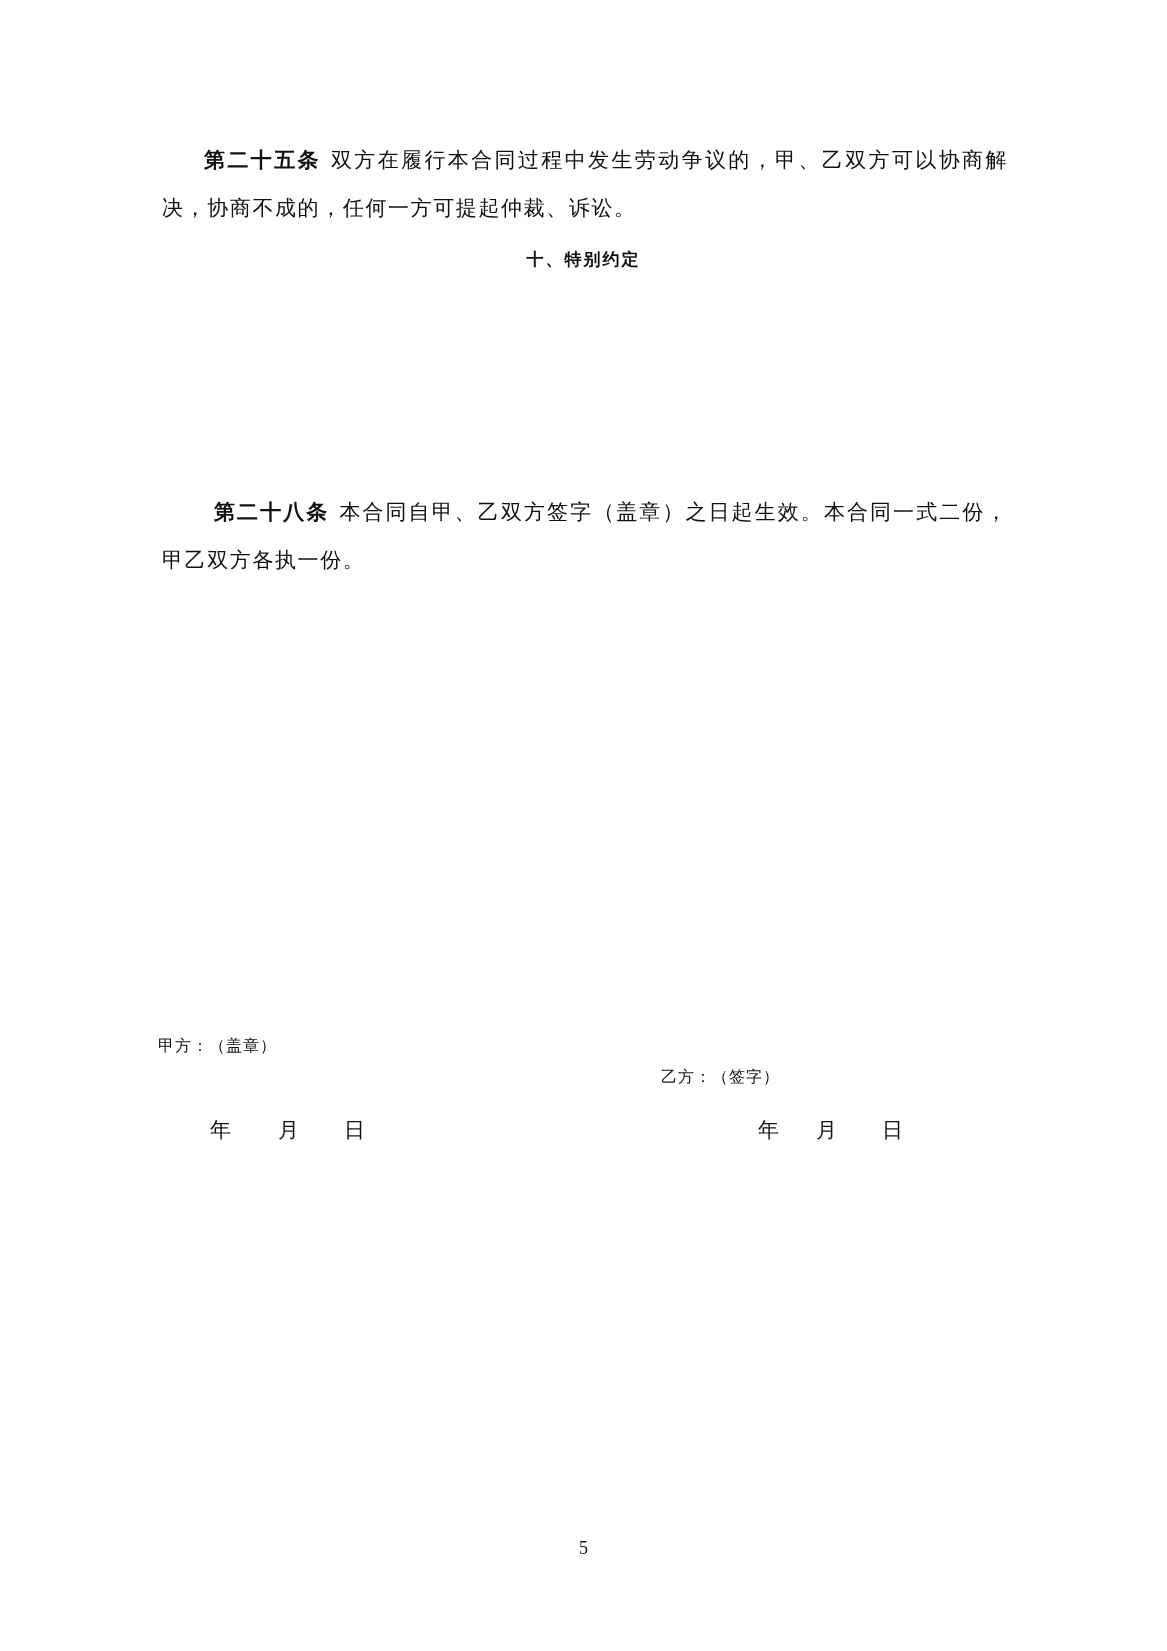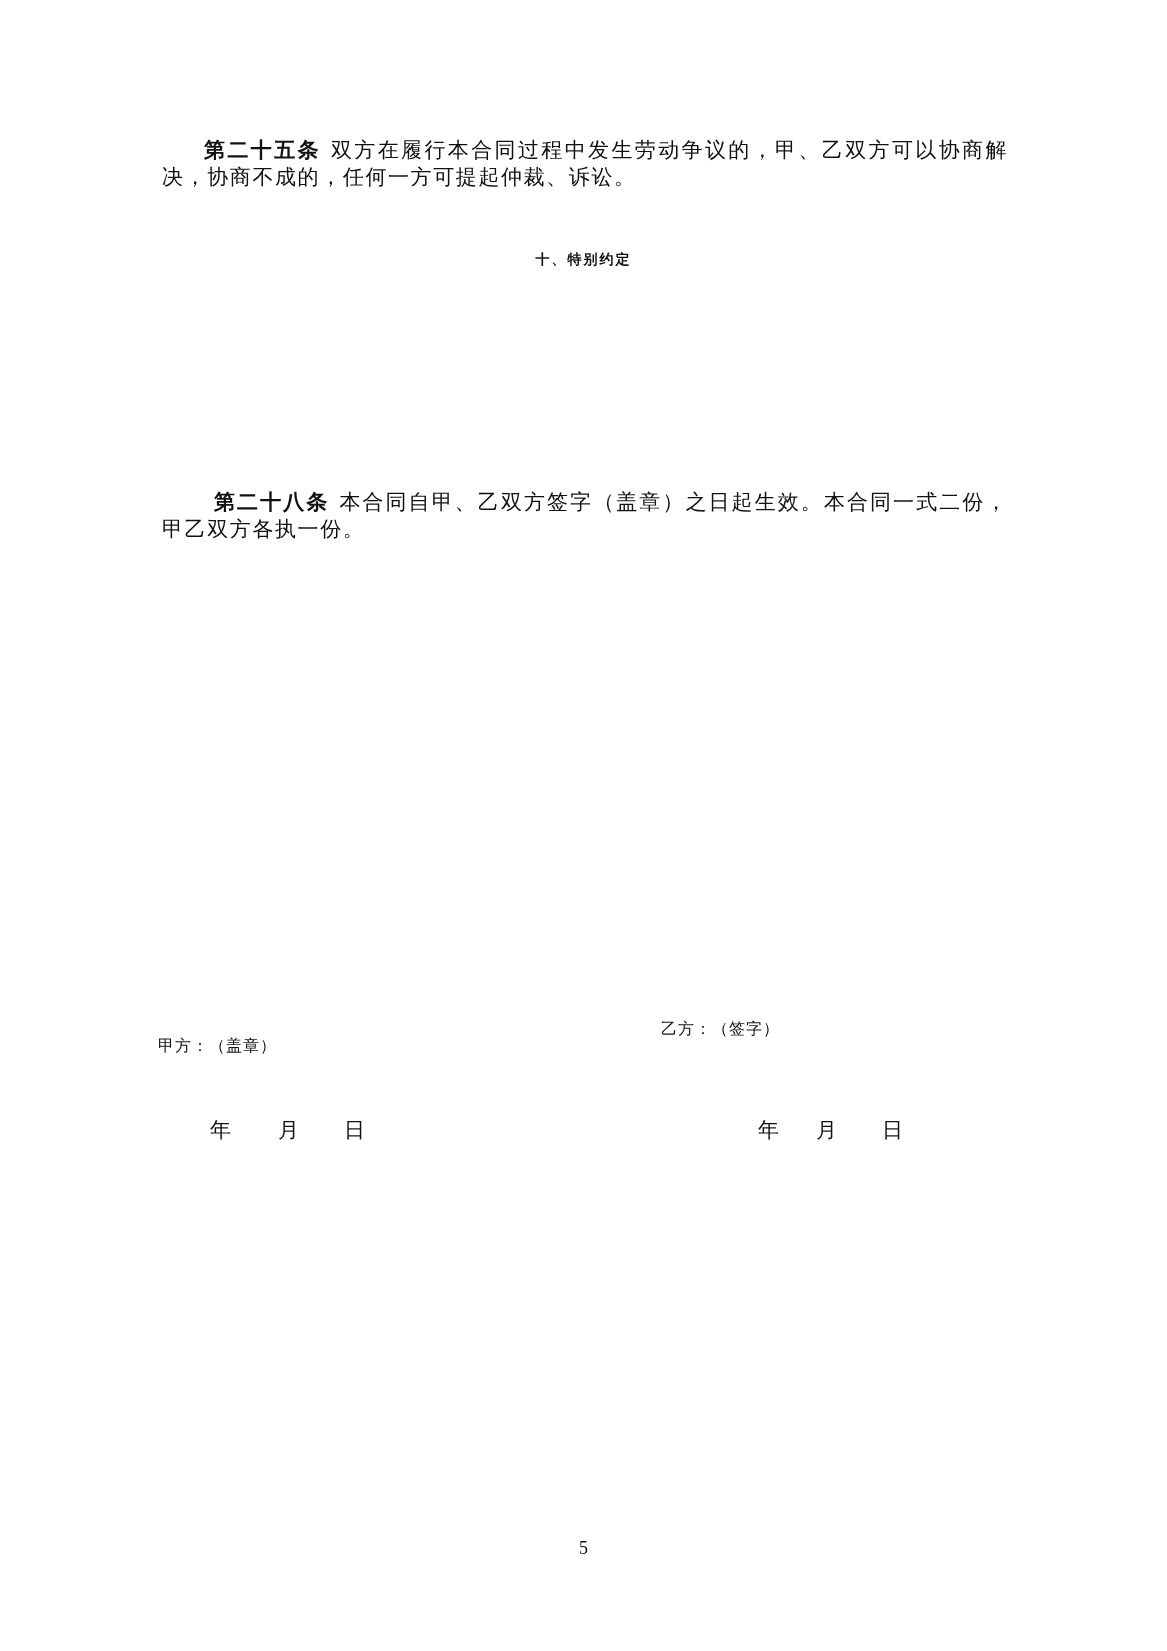--- a/index.html
+++ b/index.html
@@ -20,36 +20,36 @@
       left: 0; top: 0;
       width: 1167px;
       height: 1651px;
       background: #ffffff;
     }
     .para {
       position: absolute;
       left: 162px;
       width: 846px;
       font-size: 21px;
-      line-height: 27px;
+      line-height: 48px;
       letter-spacing: 1.6px;
       text-align: justify;
       text-indent: 42px;
     }
     .para .lead {
       font-weight: bold;
       margin-right: 10px;
     }
     .heading {
       position: absolute;
       left: 0;
       width: 1167px;
       top: 244px;
       text-align: center;
-      font-size: 14px;
+      font-size: 17px;
       font-weight: bold;
       letter-spacing: 2px;
       line-height: 30px;
     }
     .sig {
       position: absolute;
       font-size: 16px;
       line-height: 30px;
       letter-spacing: 1px;
     }
@@ -81,21 +81,21 @@
 
   <div class="heading">十、特别约定</div>
 
 
 
   <div class="para" style="top:488px; text-indent:52px;">
     <span class="lead">第二十八条</span><span>本合同自甲、乙双方签字（盖章）之日起生效。本合同一式二份，甲乙双方各执一份。</span>
   </div>
 
   <div class="sig" style="left:158px; top:1031px;">甲方：（盖章）</div>
-  <div class="sig" style="left:661px; top:1014px;">乙方：（签字）</div>
+  <div class="sig" style="left:661px; top:1062px;">乙方：（签字）</div>
 
   <div class="date" style="left:210px; top:1115px;">
     <span style="width:68px;">年</span>
     <span style="width:66px;">月</span>
     <span>日</span>
   </div>
 
   <div class="date" style="left:758px; top:1115px;">
     <span style="width:58px;">年</span>
     <span style="width:66px;">月</span>

